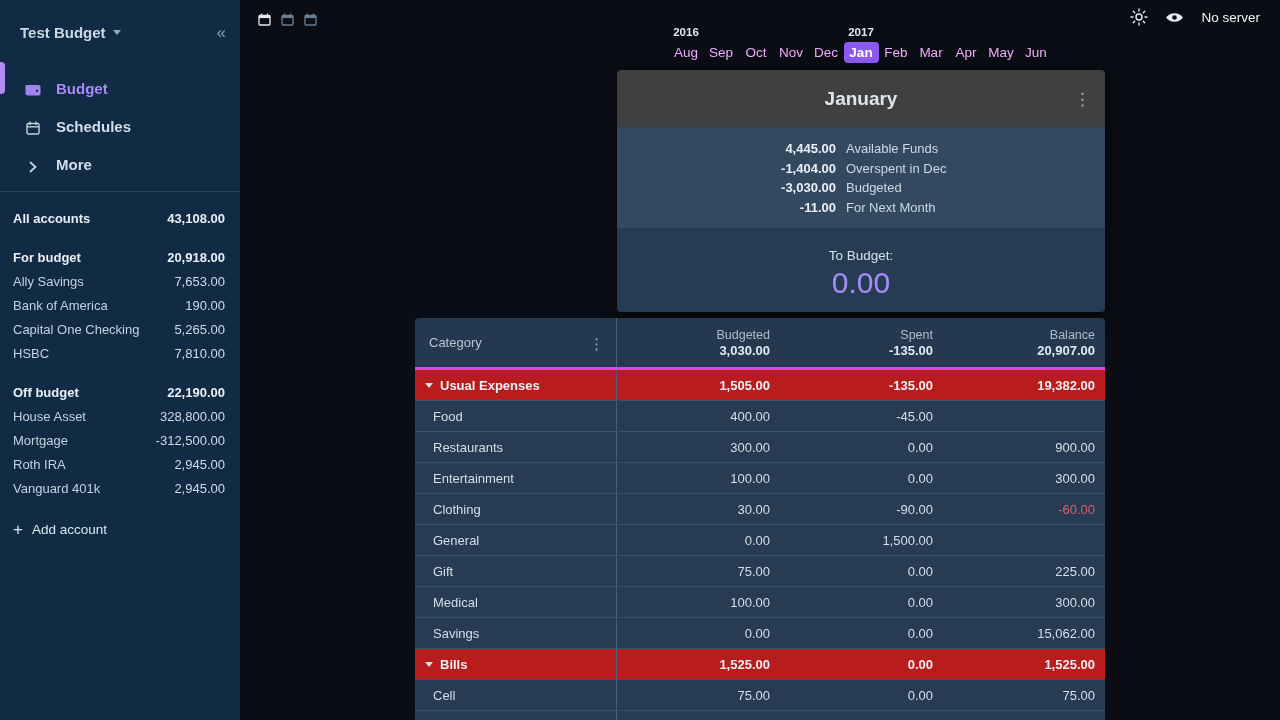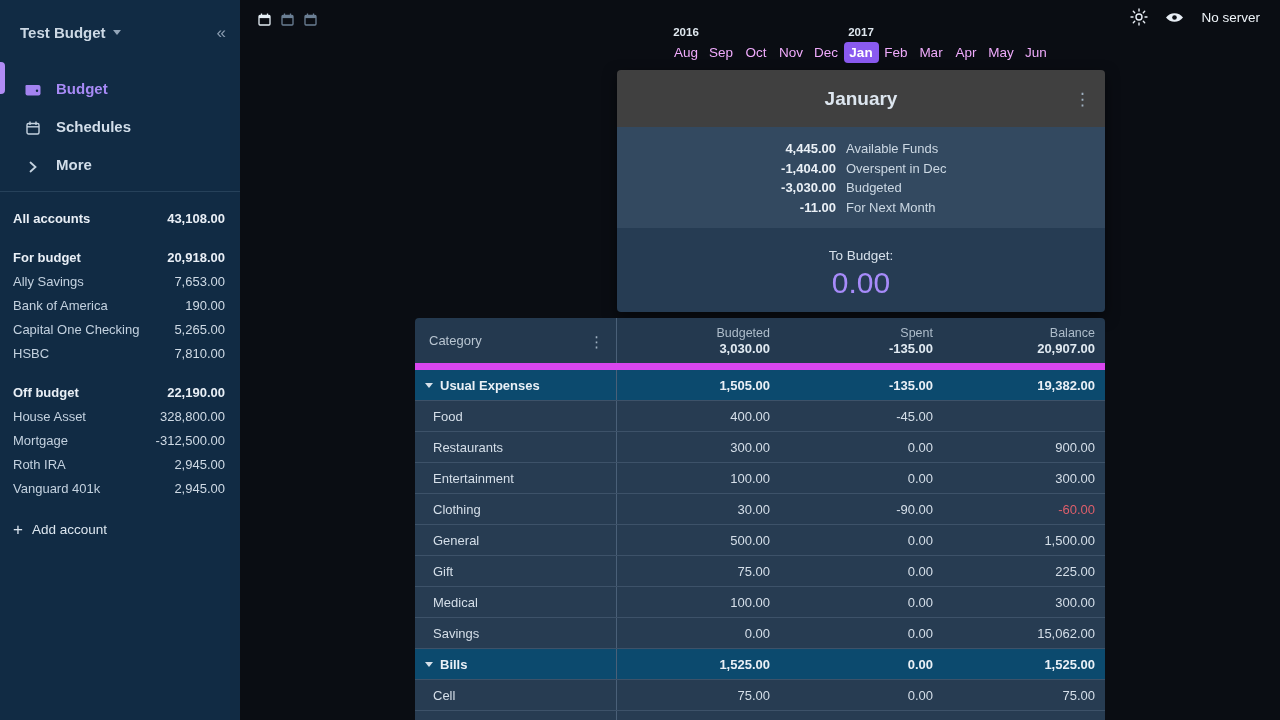--- a/index.html
+++ b/index.html
@@ -60,28 +60,28 @@
   .mc-summary { background:#334960; padding:12px 0 10px; }
   .sum-row { display:flex; align-items:baseline; line-height:19.7px; font-size:13px; }
   .sum-amt { width:219px; text-align:right; font-weight:700; color:#eaf0f6; }
   .sum-lbl { margin-left:10px; color:#ccd8e3; }
   .mc-tobudget { background:#263c53; height:99px; text-align:center; padding-top:20px; }
   .tb-label { font-size:13.5px; color:#d6e0ea; }
   .tb-value { margin-top:3px; font-size:30px; color:#a78bfa; }
 
   
   .btable { position:absolute; left:175px; top:318px; width:690px; border-radius:4px 4px 0 0; overflow:hidden; }
-  .thead { display:grid; grid-template-columns:202px 163px 163px 162px; height:52px; background:#24394f; border-bottom:7px solid #d946ef; }
+  .thead { display:grid; grid-template-columns:202px 163px 163px 162px; height:52px; background:#24394f; border-bottom:3px solid #d946ef; }
   .cat-head { position:relative; display:flex; align-items:center; padding-left:14px; font-size:13px; color:#b8c5d1; border-right:1px solid #4a6078; }
   .cat-kebab { position:absolute; right:12px; top:50%; transform:translateY(-50%); font-size:15px; }
   .col-head { display:flex; flex-direction:column; align-items:flex-end; justify-content:center; padding-right:10px; gap:1px; }
   .col-label { font-size:12.5px; color:#aebdcb; }
   .col-total { font-size:13px; font-weight:700; color:#e1eaf2; }
   .trow { display:grid; grid-template-columns:202px 163px 163px 162px; height:31px; background:#273c52; border-bottom:1px solid #3d5269; }
-  .trow.group { background:#0c4a6e; }
+  .trow.group { background:#b91c1c; }
   .trow .cell { display:flex; align-items:center; font-size:13px; color:#d5dfe9; }
   .trow .name { padding-left:18px; border-right:1px solid #4a6078; }
   .trow.group .name { padding-left:10px; font-weight:700; color:#eaf0f6; }
   .trow .val { justify-content:flex-end; padding-right:10px; }
   .trow.group .val { font-weight:700; color:#eaf0f6; }
   .trow .val.neg { color:#de5f6b; }
   .tri { width:0; height:0; border-left:4.5px solid transparent; border-right:4.5px solid transparent; border-top:5.5px solid #d7e1ea; margin-right:7px; }
   .partial-row { display:grid; grid-template-columns:202px 488px; height:9px; background:#273c52; }
   .partial-row .pcell { border-right:1px solid #4a6078; }
 </style>
@@ -348,21 +348,20 @@
               <span>Clothing</span>
             </div>
             <div class="cell val">30.00</div>
             <div class="cell val">-90.00</div>
             <div class="cell val neg">-60.00</div>
           </div>
           <div class="trow cat">
             <div class="cell name">
               <span>General</span>
             </div>
-            <div class="cell val">500.00</div>
             <div class="cell val">0.00</div>
             <div class="cell val">1,500.00</div>
           </div>
           <div class="trow cat">
             <div class="cell name">
               <span>Gift</span>
             </div>
             <div class="cell val">75.00</div>
             <div class="cell val">0.00</div>
             <div class="cell val">225.00</div>

